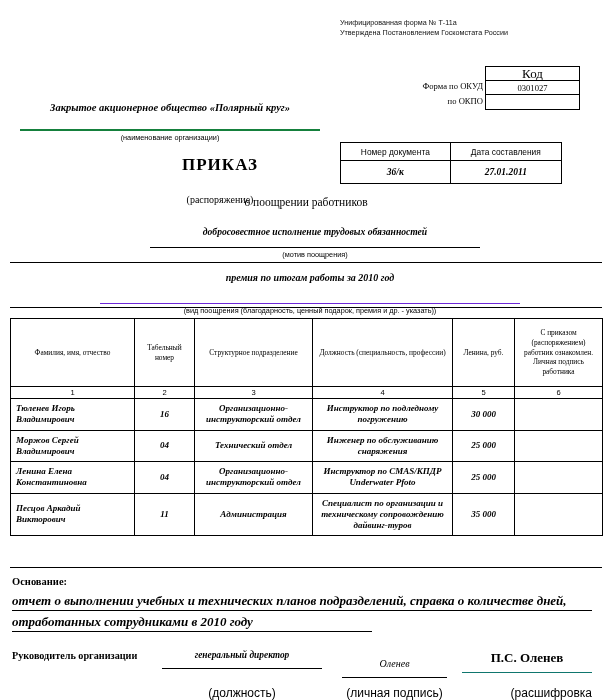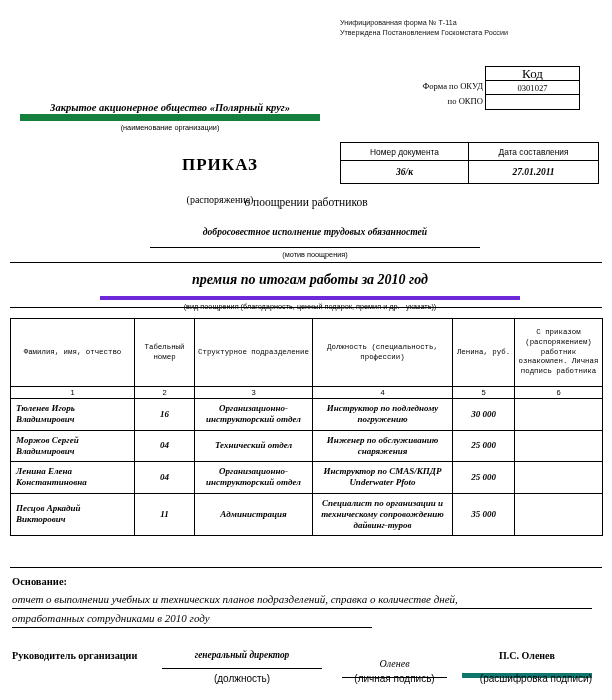--- a/index.html
+++ b/index.html
@@ -88,37 +88,37 @@
     position: absolute;
     top: 102px;
     left: 20px;
     width: 300px;
     text-align: center;
   }
   .org-name {
     font-size: 10.5px;
     font-weight: bold;
     font-style: italic;
-    border-bottom: 7px solid #15803d;
-    padding-bottom: 1px;
+    border-bottom: 2px solid #15803d;
+    padding-bottom: 16px;
     display: block;
   }
   .org-sub {
     display: block;
     margin-top: 2px;
     font-size: 7.3px;
     font-family: "Liberation Sans", sans-serif;
   }
 
   
   .docnum {
     position: absolute;
     top: 142px;
     left: 340px;
-    width: 259px;
+    width: 222px;
     border-collapse: collapse;
   }
   .docnum td {
     border: 1px solid #000;
     text-align: center;
     font-size: 8.4px;
     height: 15px;
     font-family: "Liberation Sans", sans-serif;
   }
   .docnum td.val {
@@ -192,26 +192,26 @@
 
   
   .award {
     position: absolute;
     top: 272px;
     left: 100px;
     width: 420px;
     text-align: center;
   }
   .award .val {
-    font-size: 14px;
-    font-style: italic;
-    font-weight: bold;
-    display: block;
-    border-bottom: 4px solid #6d28d9;
-    padding-bottom: 8px;
+    font-size: 10px;
+    font-style: italic;
+    font-weight: bold;
+    display: block;
+    border-bottom: 1px solid #6d28d9;
+    padding-bottom: 20px;
   }
   .award .cap {
     display: block;
     margin-top: 2px;
     font-size: 7.3px;
     font-family: "Liberation Sans", sans-serif;
   }
 
   
   .main-table {
@@ -221,21 +221,21 @@
     width: 592px;
     border-collapse: collapse;
     table-layout: fixed;
   }
   .main-table th, .main-table td {
     border: 1px solid #000;
     box-sizing: border-box;
     vertical-align: middle;
   }
   .main-table th {
-    font-family: Liberation Mono, monospace;
+    font-family: Liberation Serif, serif;
     font-size: 7.4px;
     font-weight: normal;
     text-align: center;
     line-height: 1.35;
     padding: 6px 2px;
     height: 68px;
   }
   .main-table td.num {
     font-family: "Liberation Sans", sans-serif;
     font-size: 7.6px;
@@ -266,23 +266,23 @@
     top: 576px;
     left: 12px;
     font-size: 10.5px;
     font-weight: bold;
   }
   .basis-text {
     position: absolute;
     top: 594px;
     left: 12px;
     width: 580px;
-    font-size: 11px;
-    font-style: italic;
-    font-weight: normal;
+    font-size: 13px;
+    font-style: italic;
+    font-weight: bold;
     line-height: 1.0;
   }
   .basis-text .l1 {
     display: block;
     border-bottom: 1px solid #000;
     padding-bottom: 3px;
   }
   .basis-text .l2 {
     display: block;
     border-bottom: 1px solid #000;
@@ -332,31 +332,31 @@
     font-family: Liberation Serif, serif;
     border-bottom: 1px solid #000;
     padding-bottom: 8px;
   }
   .sig-name {
     position: absolute;
     left: 450px;
     top: 0;
     width: 130px;
     text-align: center;
-    font-size: 10px;
-    font-weight: bold;
-    border-bottom: 5px solid #0f766e;
-    padding-bottom: 12px;
+    font-size: 13px;
+    font-weight: bold;
+    border-bottom: 1px solid #0f766e;
+    padding-bottom: 6px;
   }
   .sig-caps {
     position: relative;
     height: 12px;
-    margin-top: 7px;
-    font-family: "Liberation Sans", sans-serif;
-    font-size: 10px;
+    margin-top: 20px;
+    font-family: "Liberation Sans", sans-serif;
+    font-size: 12px;
   }
   .cap-post { position: absolute; left: 150px; width: 160px; text-align: center; }
   .cap-sign { position: absolute; left: 330px; width: 105px; text-align: center; }
   .cap-name { position: absolute; left: 450px; width: 130px; text-align: right; }
 </style>
 </head>
 <body>
 
 <div class="page">
 

